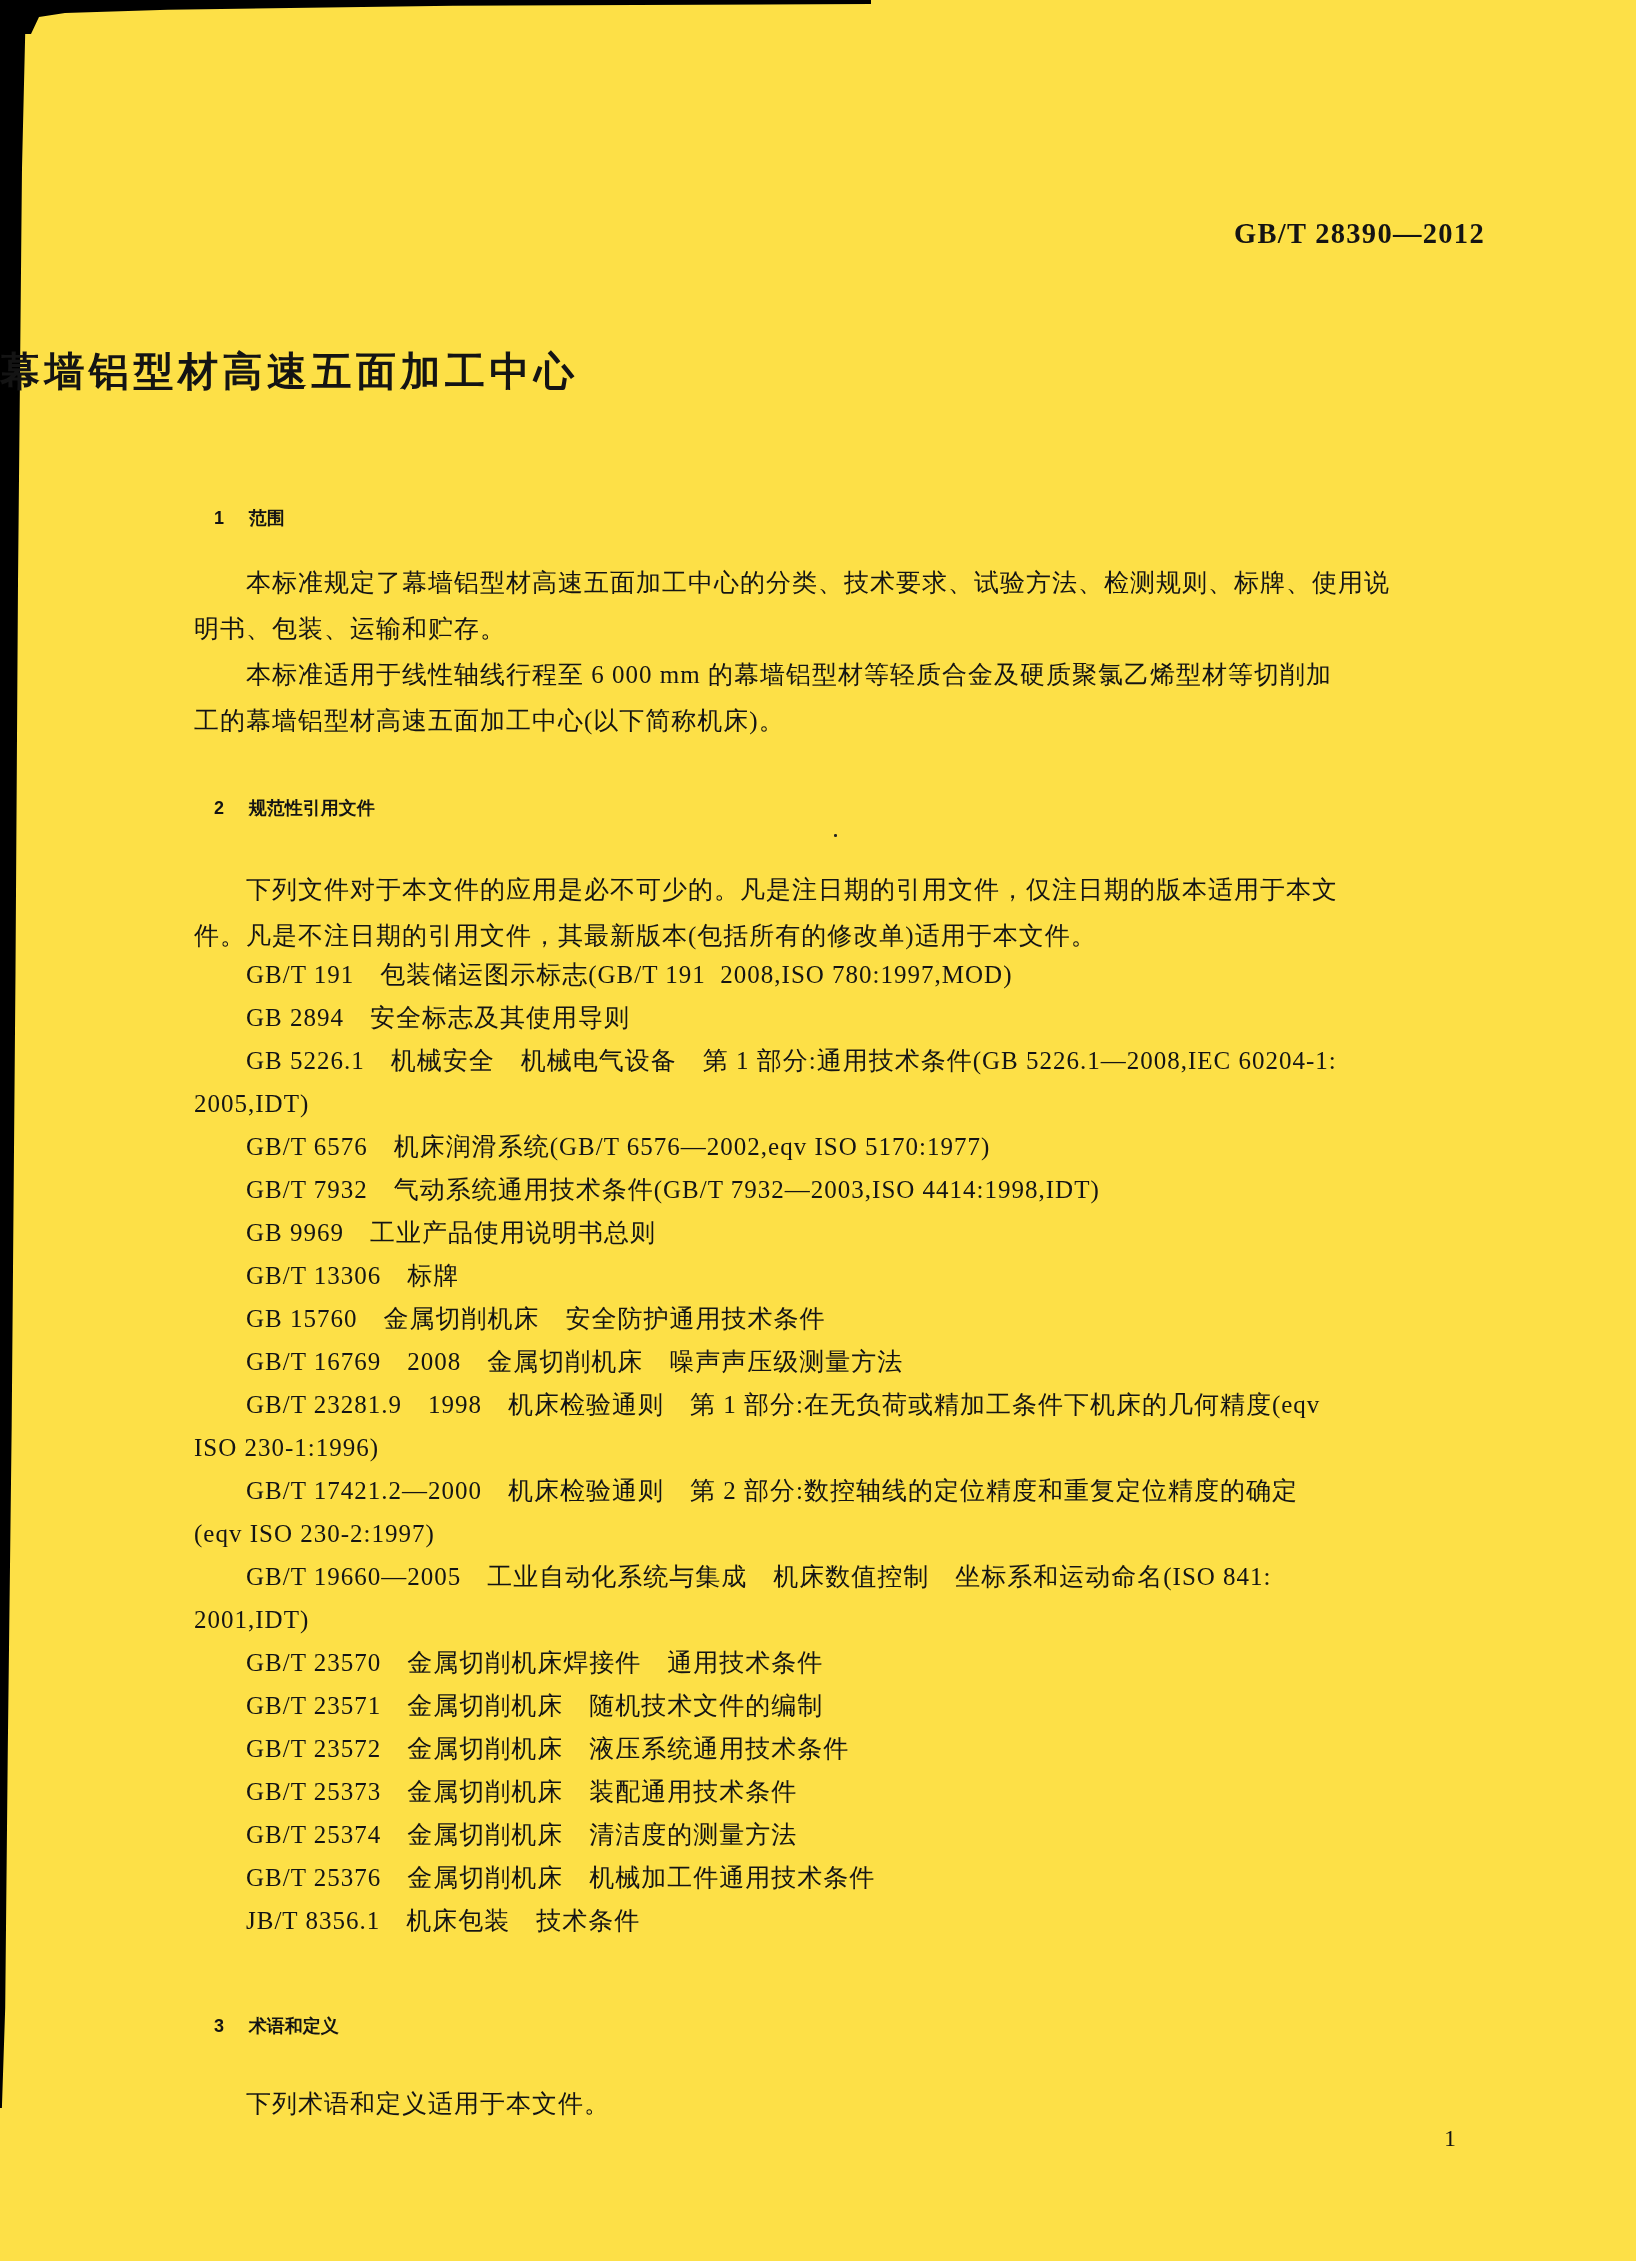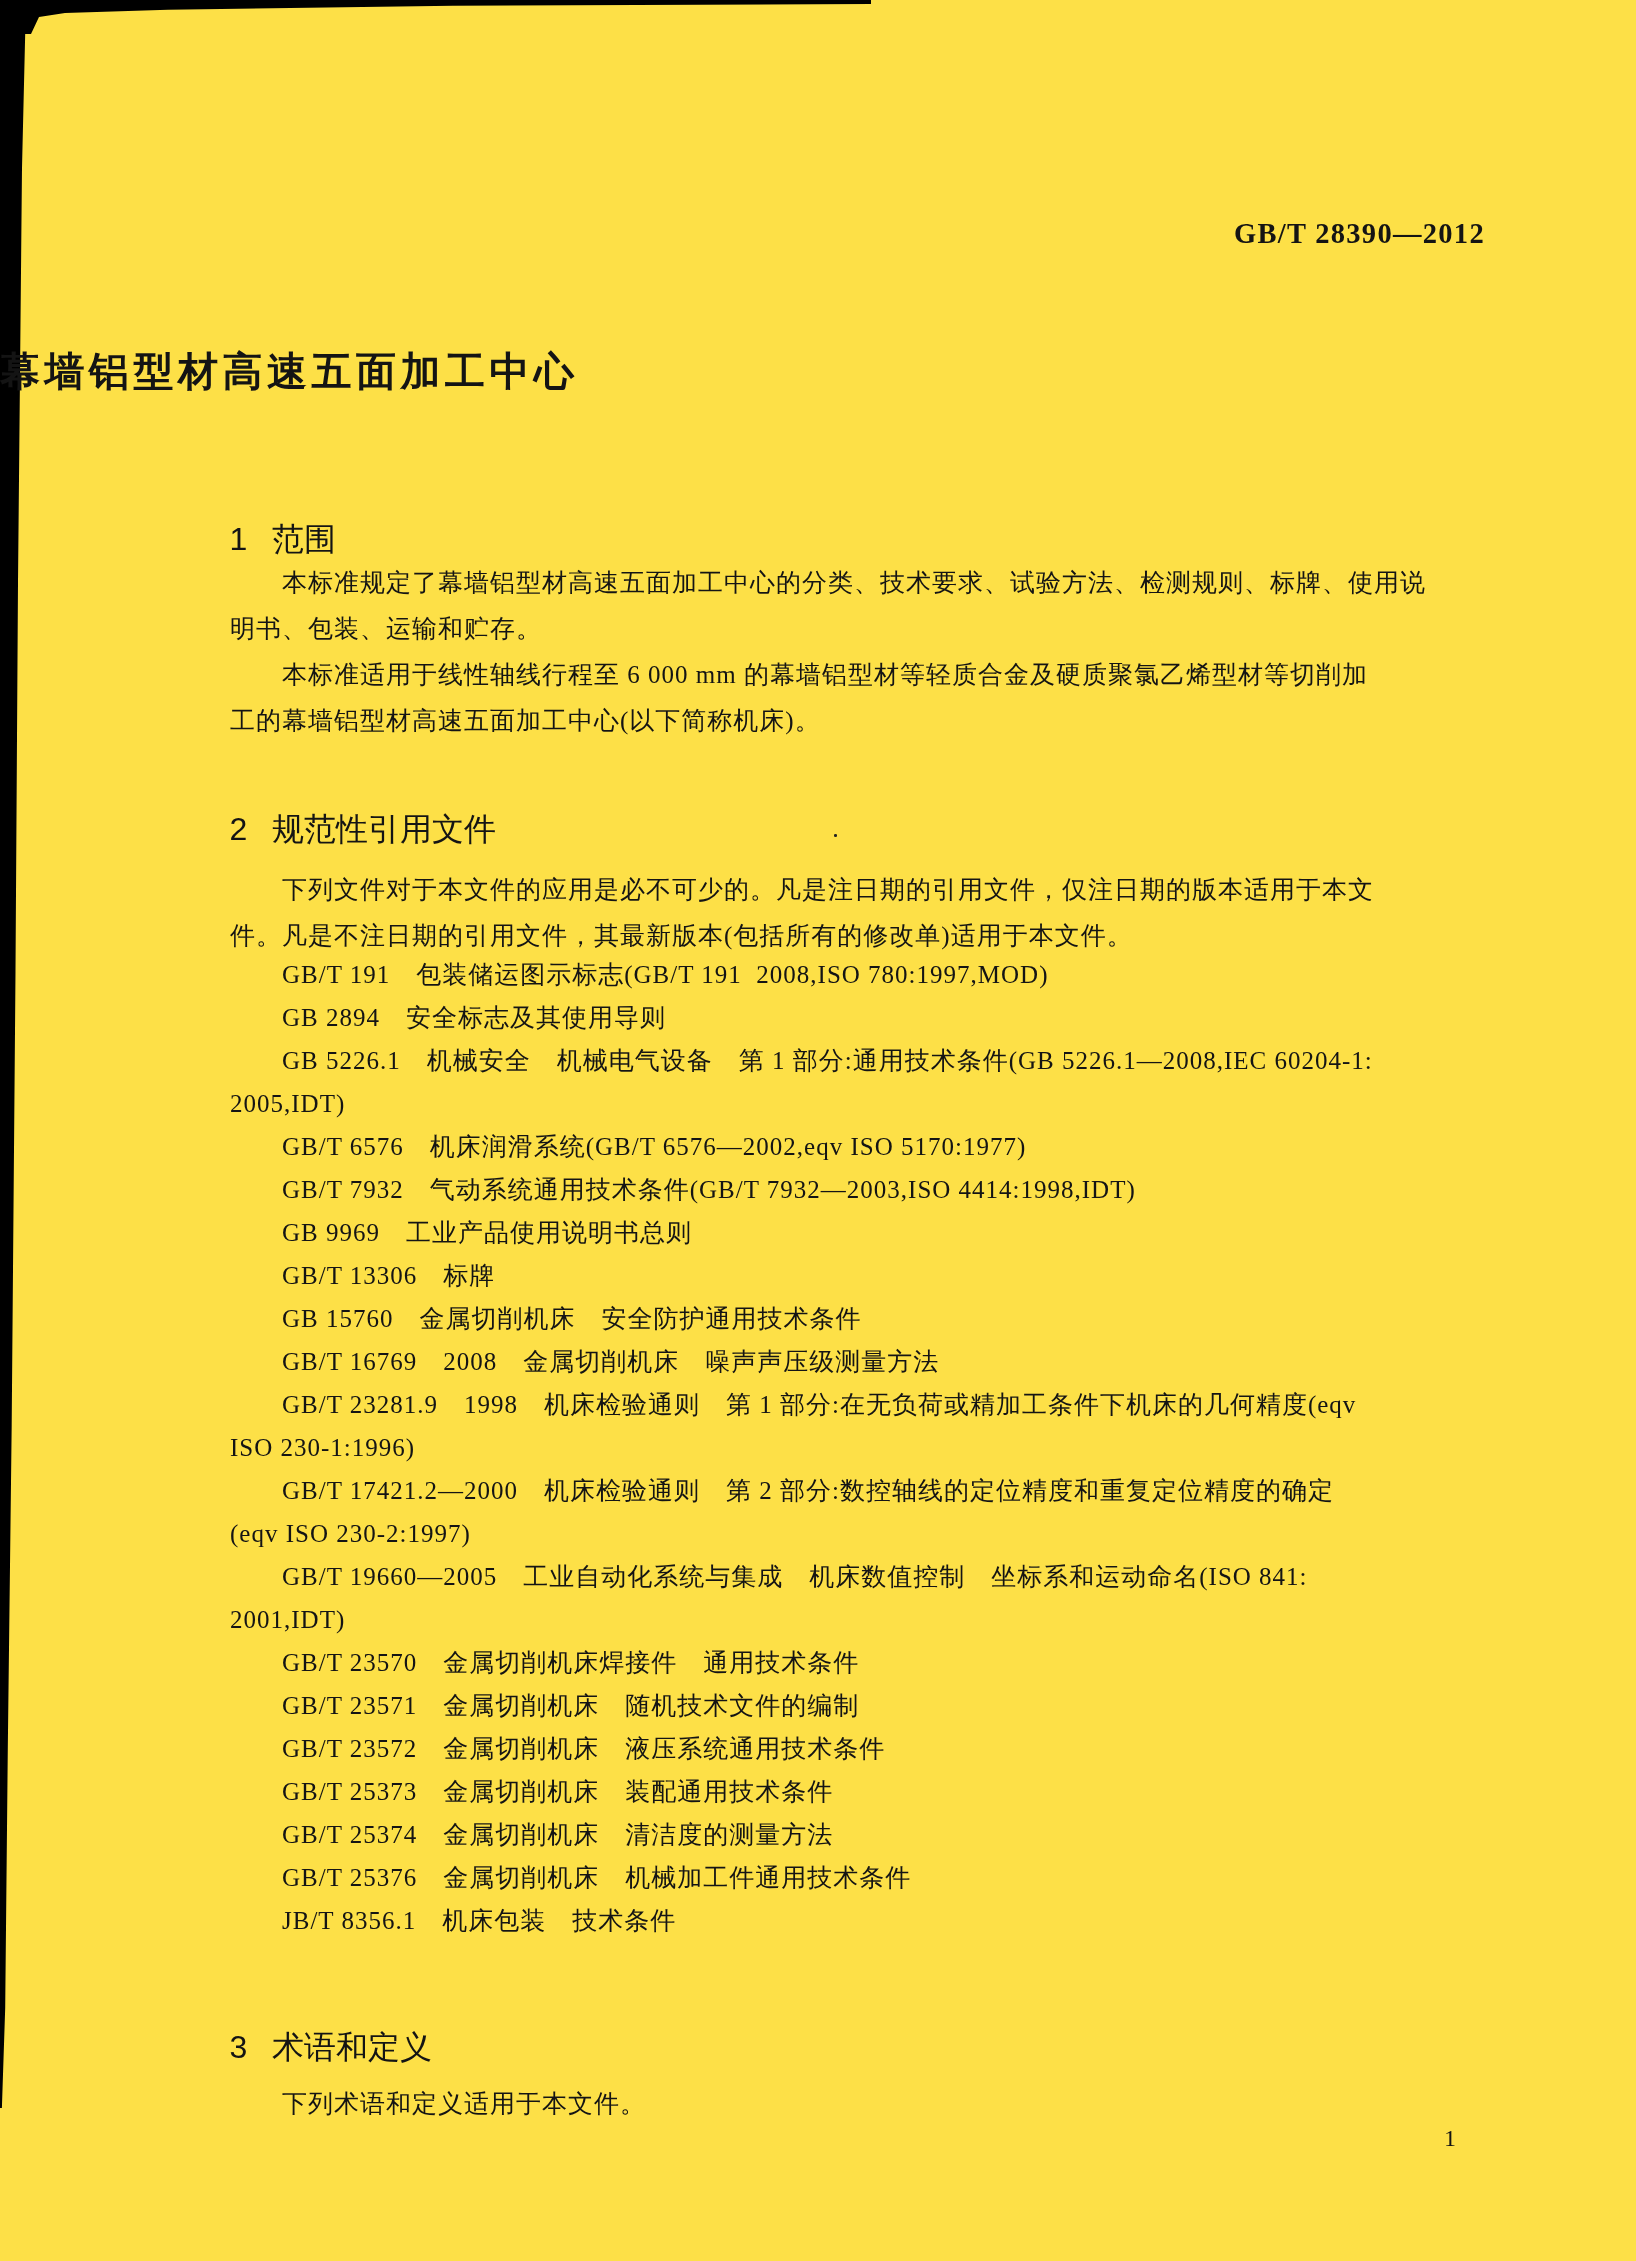--- a/index.html
+++ b/index.html
@@ -29,28 +29,28 @@
   }
   .doc-title{
     position:absolute;top:352px;left:0;width:100%;
     text-align:left;
     font-family:Liberation Serif, serif;
     font-weight:bold;font-size:40px;letter-spacing:4.5px;line-height:1;white-space:pre;
   }
   .sec-heading{
     position:absolute;left:194px;
     font-family:"Liberation Sans", sans-serif;
-    font-weight:normal;font-size:32px;line-height:1;white-space:pre;
+    font-weight:bold;font-size:18px;line-height:1;white-space:pre;
   }
   .sec-heading .num{display:inline-block;margin-right:24.6px;}
   .textblock{
     position:absolute;left:194px;width:1295px;
     font-size:25px;letter-spacing:1px;
   }
-  .textblock .line{line-height:46px;white-space:pre;margin-left:36px;}
+  .textblock .line{line-height:46px;white-space:pre;}
   .refblock .line{line-height:43px;white-space:pre;}
   .page-num{
     position:absolute;top:2126px;left:1444px;
     font-size:24px;line-height:1;
   }
 </style>
 </head>
 <body>
 
 <div class="page">

